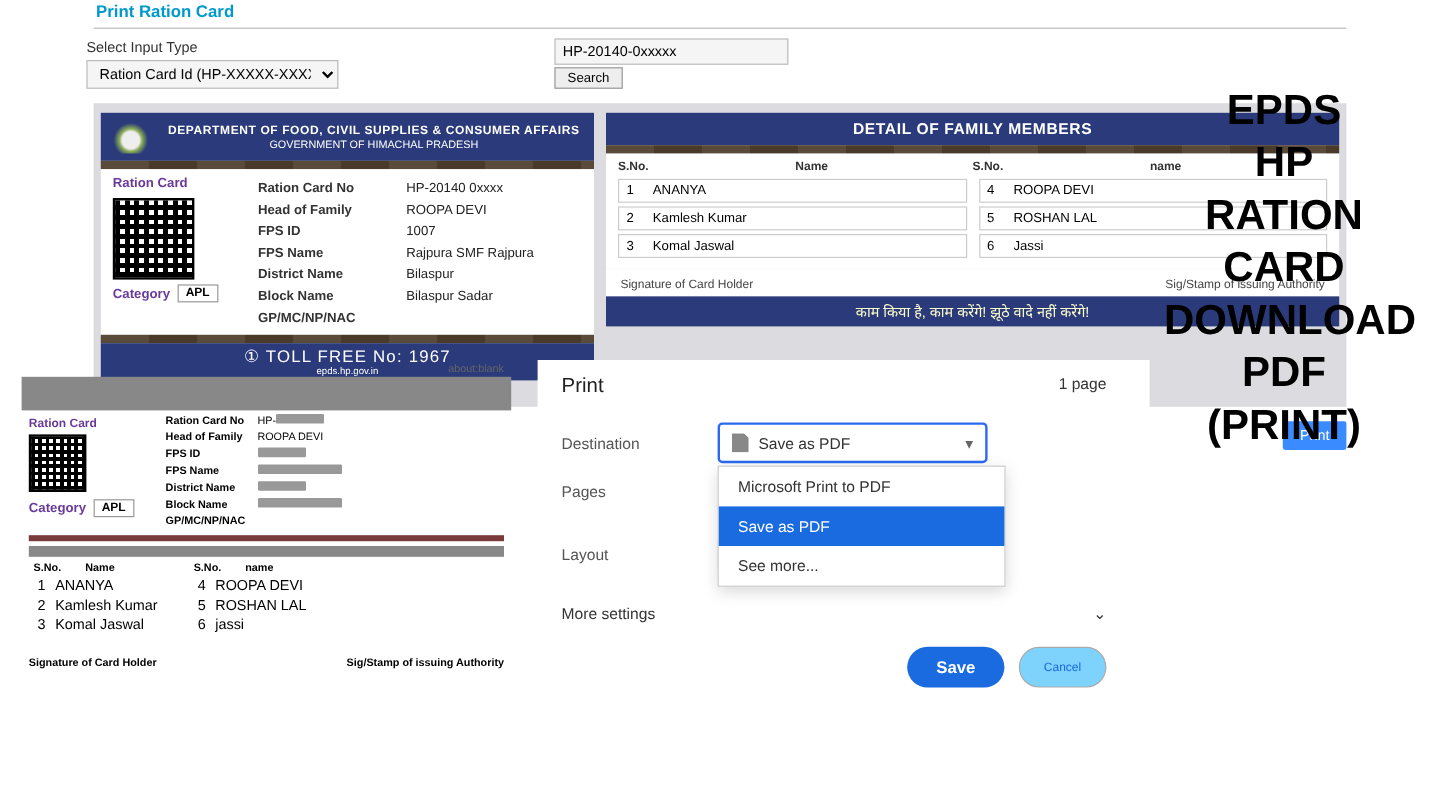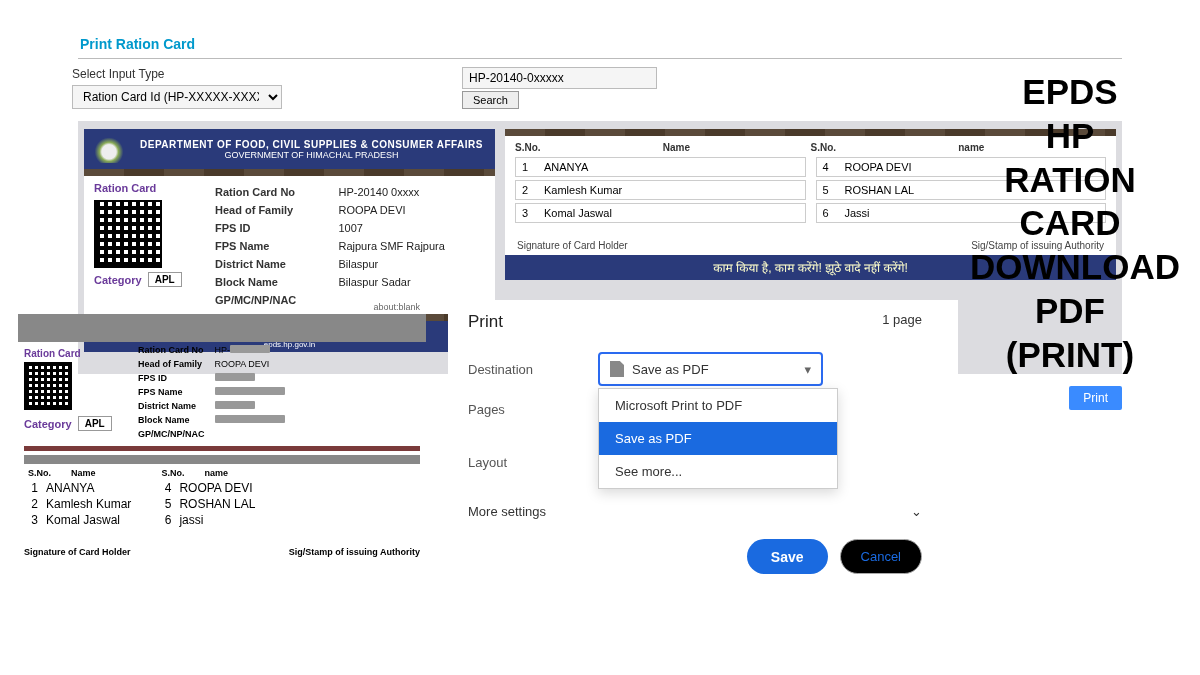--- a/index.html
+++ b/index.html
@@ -1,18 +1,18 @@
 <!DOCTYPE html>
 <html><head>
 <meta charset="utf-8">
 <style>
   * { box-sizing: border-box; margin: 0; padding: 0; }
   body { font-family: Arial, sans-serif; width: 1200px; height: 675px; background: #fff; position: relative; overflow: hidden; }
   
-  .page-title { color: #0099cc; font-size: 14px; font-weight: bold; padding: 16px 0 6px 80px; margin-top: 20px; }
+  .page-title { color: #0099cc; font-size: 14px; font-weight: bold; padding: 1px 0 6px 80px; }
   .hr { border-top: 1px solid #bbb; margin: 0 78px 8px 78px; }
   
   .search-row { display: flex; gap: 180px; padding: 0 72px; font-size: 12px; }
   .search-col label { display: block; margin-bottom: 4px; color: #333; }
   .search-col select, .search-col input { font-size: 12px; padding: 3px 6px; border: 1px solid #bbb; background: #f5f5f5; }
   .search-col select { width: 210px; }
   .search-col input { width: 195px; }
   .search-btn { font-size: 11px; padding: 2px 10px; border: 1px solid #999; background: #eee; margin-top: 2px; }
   
   .card-area { margin: 12px 78px 8px 78px; background: #dcdce0; padding: 8px 6px 22px 6px; position: relative; }
@@ -101,21 +101,21 @@
   .pd-select2::after { content: "▾"; position: absolute; right: 10px; color: #666; }
   .pdf-icon { width: 14px; height: 16px; background: #888; clip-path: polygon(0 0, 70% 0, 100% 25%, 100% 100%, 0 100%); }
   
   .dropdown { position: absolute; top: 36px; left: 0; width: 240px; background: #fff; border: 1px solid #ccc; box-shadow: 0 4px 12px rgba(0,0,0,0.15); z-index: 10; }
   .dropdown-item { padding: 9px 16px; font-size: 13px; }
   .dropdown-item.sel { background: #1a6ae0; color: #fff; }
   
   .pd-more { display: flex; justify-content: space-between; padding: 10px 0; color: #333; }
   .pd-actions { display: flex; gap: 12px; justify-content: flex-end; margin-top: 10px; padding-right: 0px; }
   .btn-save { background: #1a6ae0; color: #fff; border: none; border-radius: 20px; padding: 9px 24px; font-size: 14px; font-weight: bold; }
-  .btn-cancel { background: #000000; color: #1a6ae0; border: 1px solid #aaa; border-radius: 20px; padding: 9px 20px; font-size: 13px; }
+  .btn-cancel { background: #7dd3fc; color: #1a6ae0; border: 1px solid #aaa; border-radius: 20px; padding: 9px 20px; font-size: 10px; }
   
   
   .right-text { position: absolute; right: 30px; top: 70px; width: 200px; text-align: center; }
   .right-text div { font-size: 35px; font-weight: 900; color: #000; line-height: 1.25; }
 </style>
 </head>
 <body>
 
 <div class="page-title">Print Ration Card</div>
 <div class="hr"></div>
@@ -188,20 +188,21 @@
           </tbody>
             </table>
         </div>
       </div>
       <div class="rc-strip"></div>
       <div class="rc-toll">① TOLL FREE No: 1967</div>
       <div class="rc-toll-sub">epds.hp.gov.in</div>
     </div>
 
     <div class="family-card">
+      <div class="fc-header">DETAIL OF FAMILY MEMBERS</div>
       <div class="fc-strip"></div>
       <div class="fc-body">
         <div class="fc-headrow">
           <div>S.No.</div>
             <div>Name</div>
           <div>S.No.</div>
             <div>name</div>
         </div>
         <div class="fc-cols">
           <div class="fc-col">

